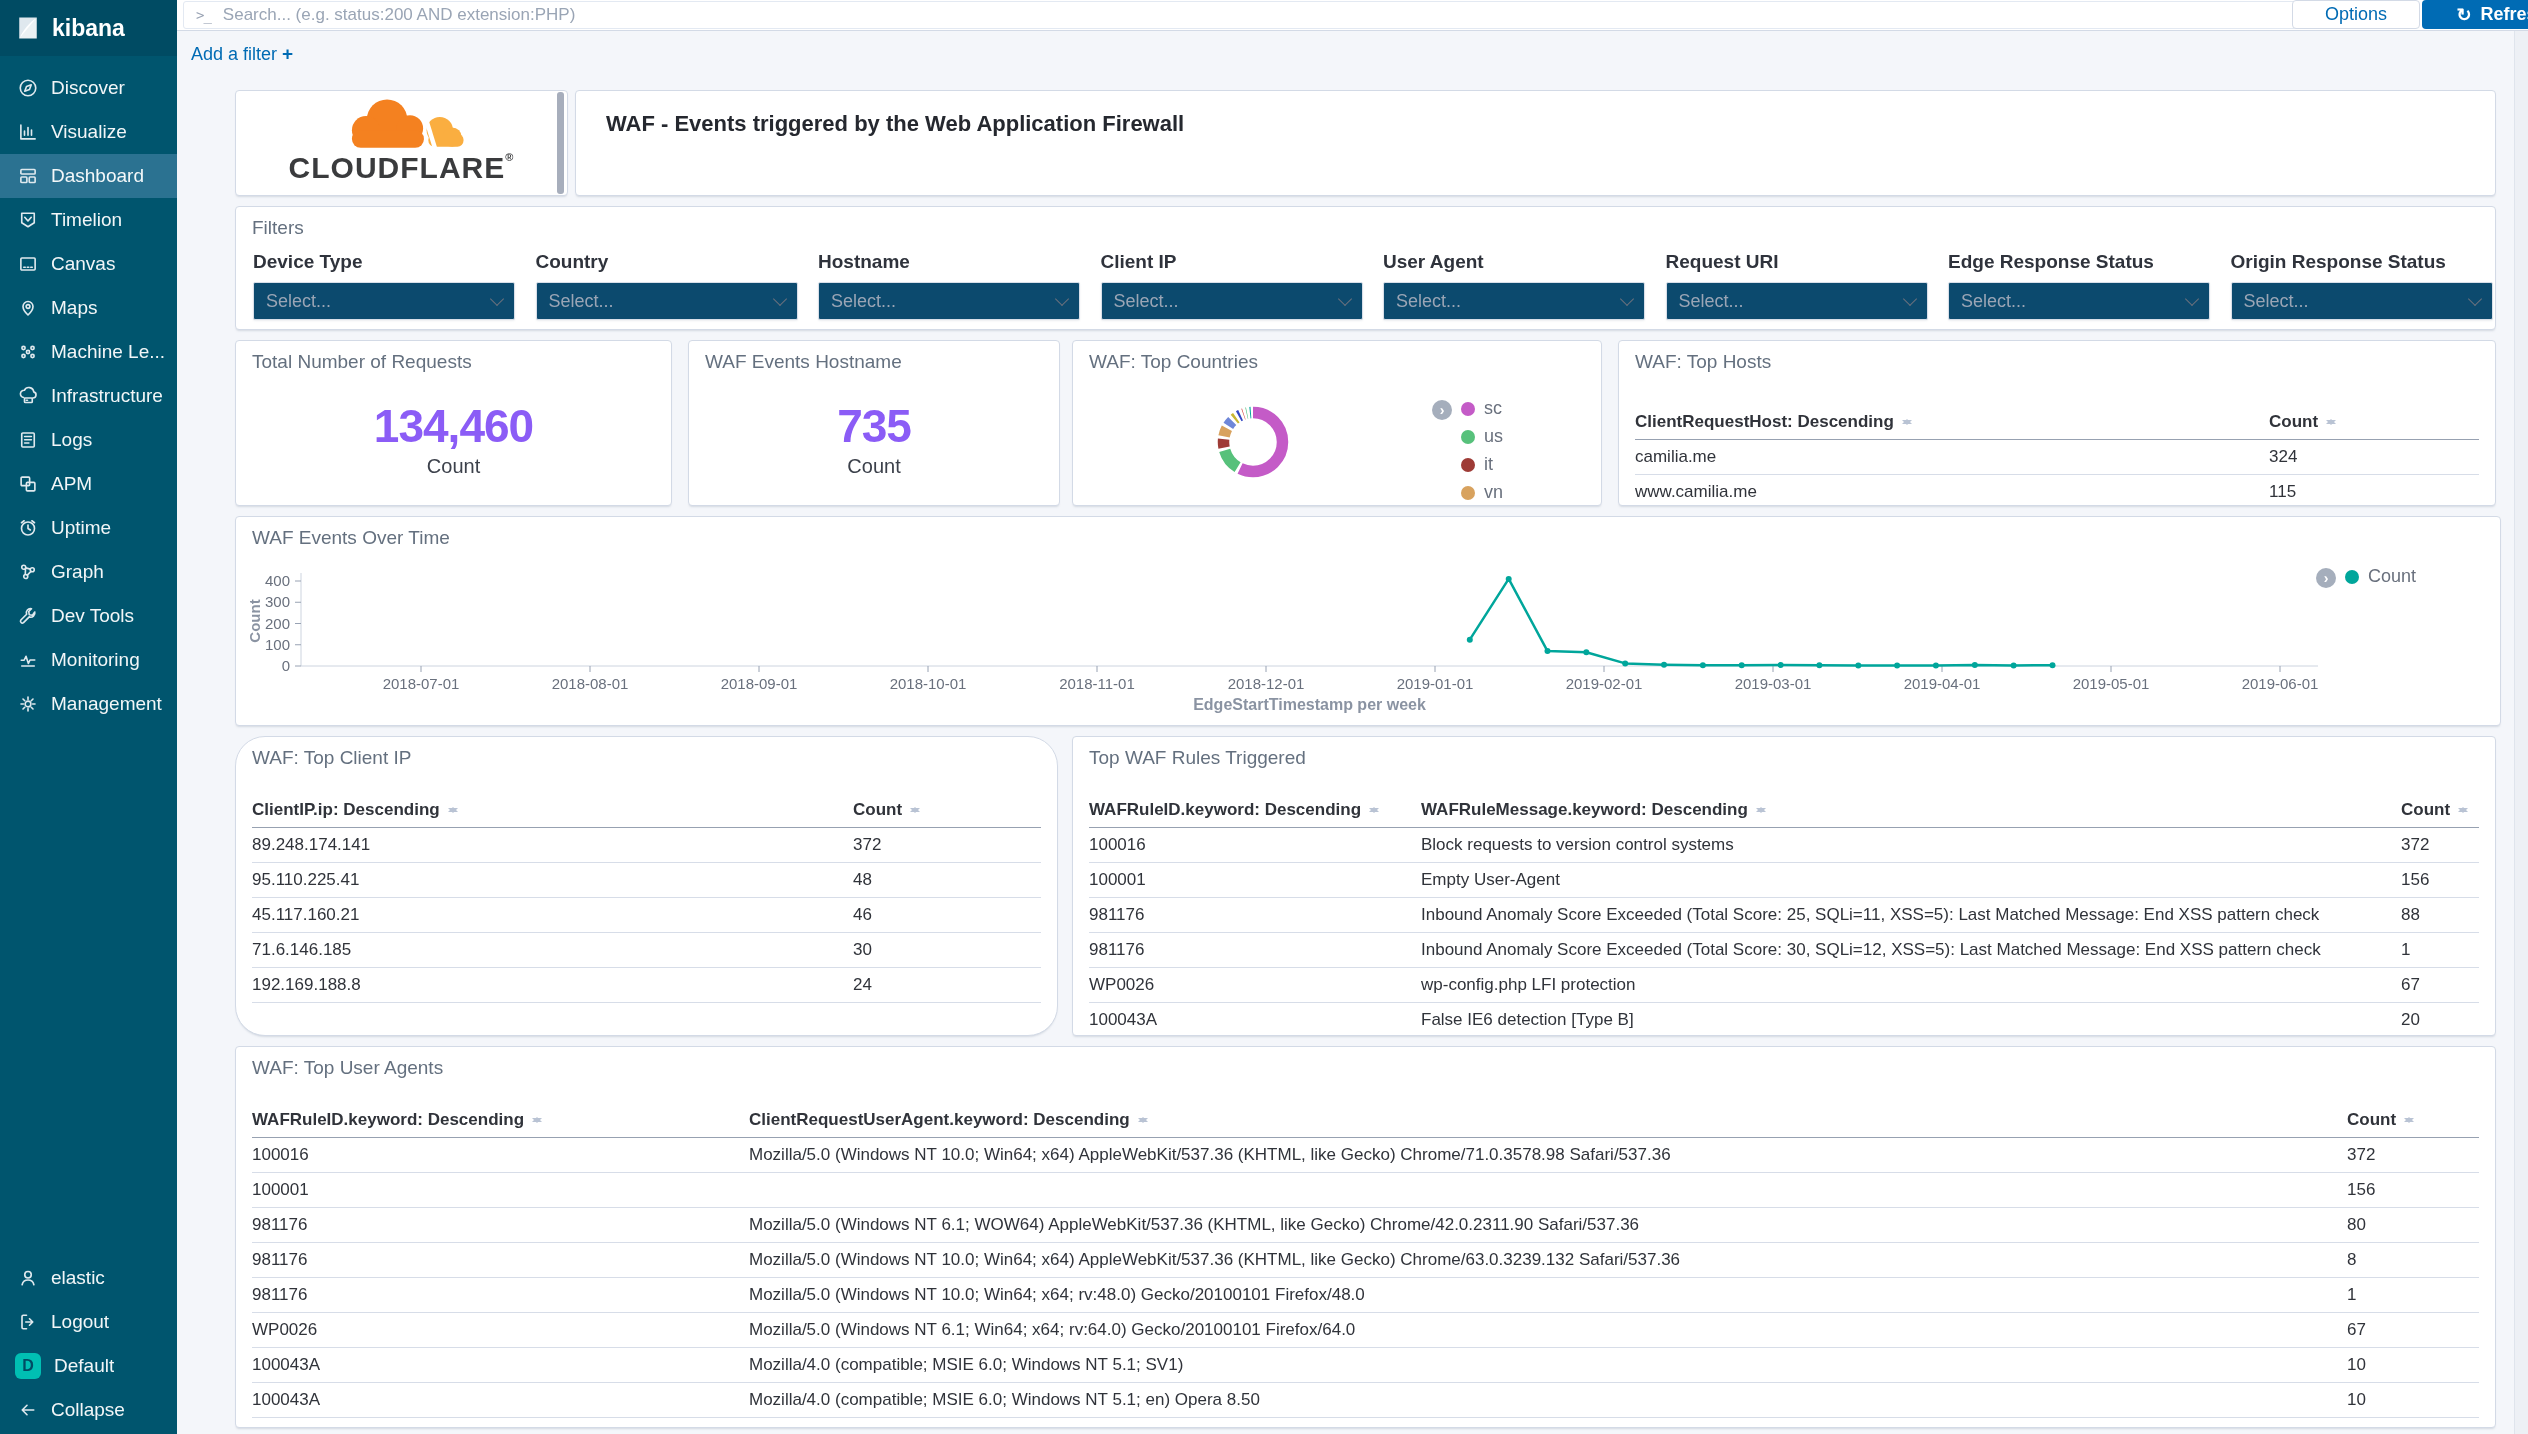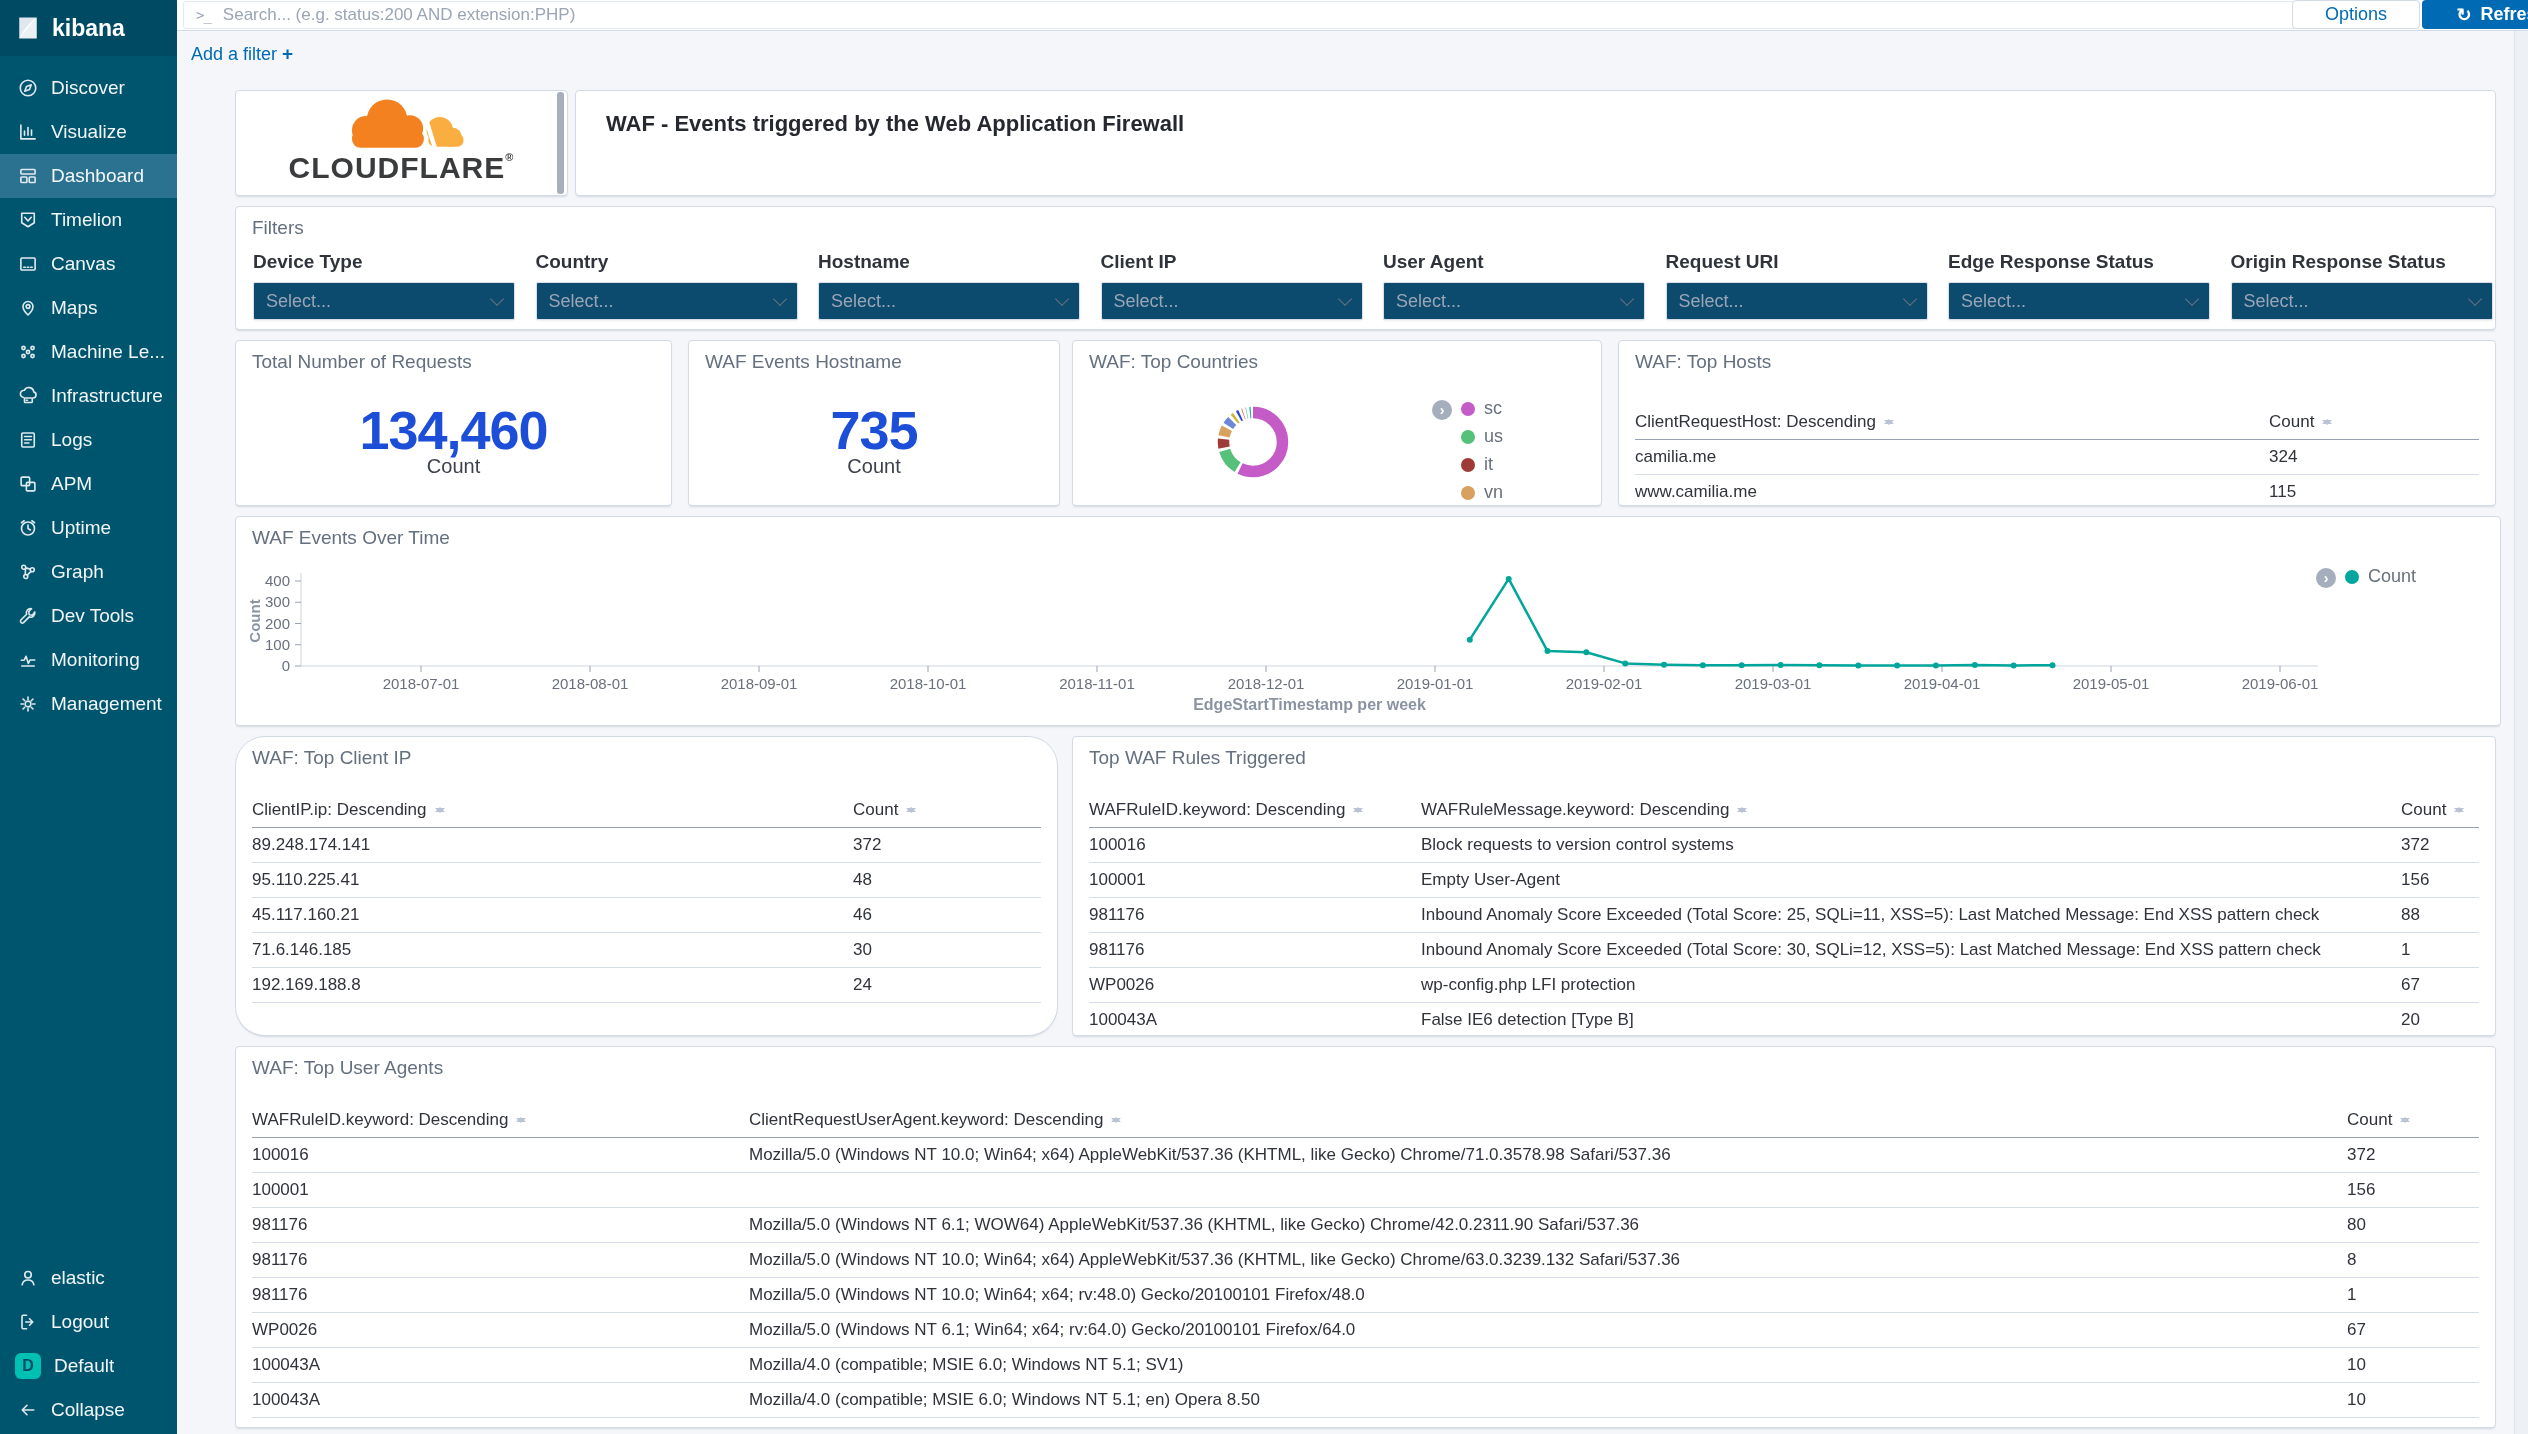--- a/index.html
+++ b/index.html
@@ -42,36 +42,36 @@
   .dash-title{position:absolute;left:30px;top:20px;font-size:22px;font-weight:700;color:#25282f;}
   #p-filters{left:235px;top:206px;width:2261px;height:124px;}
   #p-metric1{left:235px;top:340px;width:437px;height:166px;}
   #p-metric2{left:688px;top:340px;width:372px;height:166px;}
   #p-countries{left:1072px;top:340px;width:530px;height:166px;}
   #p-hosts{left:1618px;top:340px;width:878px;height:166px;}
   #p-events{left:235px;top:516px;width:2266px;height:210px;}
   #p-clientip{left:235px;top:736px;width:823px;height:300px;border-radius:30px;}
   #p-rules{left:1072px;top:736px;width:1424px;height:300px;}
   #p-agents{left:235px;top:1046px;width:2261px;height:382px;}
-  .metric-value{position:absolute;top:58px;left:0;right:0;text-align:center;font-size:54px;font-weight:700;color:#1d4ed8;letter-spacing:-1px;}
+  .metric-value{position:absolute;top:58px;left:0;right:0;text-align:center;font-size:46px;font-weight:700;color:#8b5cf6;letter-spacing:-1px;}
   .metric-label{position:absolute;top:114px;left:0;right:0;text-align:center;font-size:20px;color:#3c414b;}
   
   .cf-wrap{position:absolute;left:0;top:4px;width:100%;text-align:center;}
   .cf-text{font-size:30px;font-weight:800;color:#3a3b3d;letter-spacing:1px;margin-top:-6px;}
   .cf-reg{font-size:11px;vertical-align:top;color:#3a3b3d;}
   
   .filter-col{position:absolute;width:262px;}
   .filter-label{font-size:19px;font-weight:700;color:#2f333c;margin-bottom:9px;white-space:nowrap;}
   .filter-select{height:36px;background:#0c4a6e;border:1px solid #d8dfe9;border-radius:2px;display:flex;align-items:center;
     justify-content:space-between;padding:0 12px;box-shadow:0 1px 2px rgba(130,140,160,.15);cursor:pointer;}
   .filter-placeholder{font-size:18px;color:#9aa5b5;}
   .caret{width:9px;height:9px;border-right:1.6px solid #69707d;border-bottom:1.6px solid #69707d;transform:rotate(45deg);margin-top:-5px;}
   
   .dtable{position:absolute;left:16px;right:16px;top:56px;font-size:17px;color:#30333a;}
-  .t-head{display:grid;height:34px;align-items:center;font-weight:400;border-bottom:1px solid #97a1b1;}
+  .t-head{display:grid;height:34px;align-items:center;font-weight:700;border-bottom:1px solid #97a1b1;}
   .t-row{display:grid;height:34px;align-items:center;border-bottom:1px solid #d7dde8;}
   .th{display:flex;align-items:center;cursor:pointer;overflow:hidden;white-space:nowrap;}
   .td{overflow:hidden;white-space:nowrap;padding-right:10px;}
   .sort{display:inline-block;width:12px;height:18px;position:relative;margin-left:7px;flex:none;}
   .sort::before{content:"";position:absolute;left:1px;top:1px;border:5px solid transparent;border-bottom-color:#b9c3d4;}
   .sort::after{content:"";position:absolute;left:1px;bottom:1px;border:5px solid transparent;border-top-color:#b9c3d4;}
   
   .legend-chevron{width:20px;height:20px;border-radius:50%;background:#a5aebc;color:#fff;font-size:14px;font-weight:700;
     display:flex;align-items:center;justify-content:center;cursor:pointer;position:absolute;}
   .legend-item{position:absolute;display:flex;align-items:center;gap:9px;font-size:18px;color:#69707d;cursor:pointer;}

